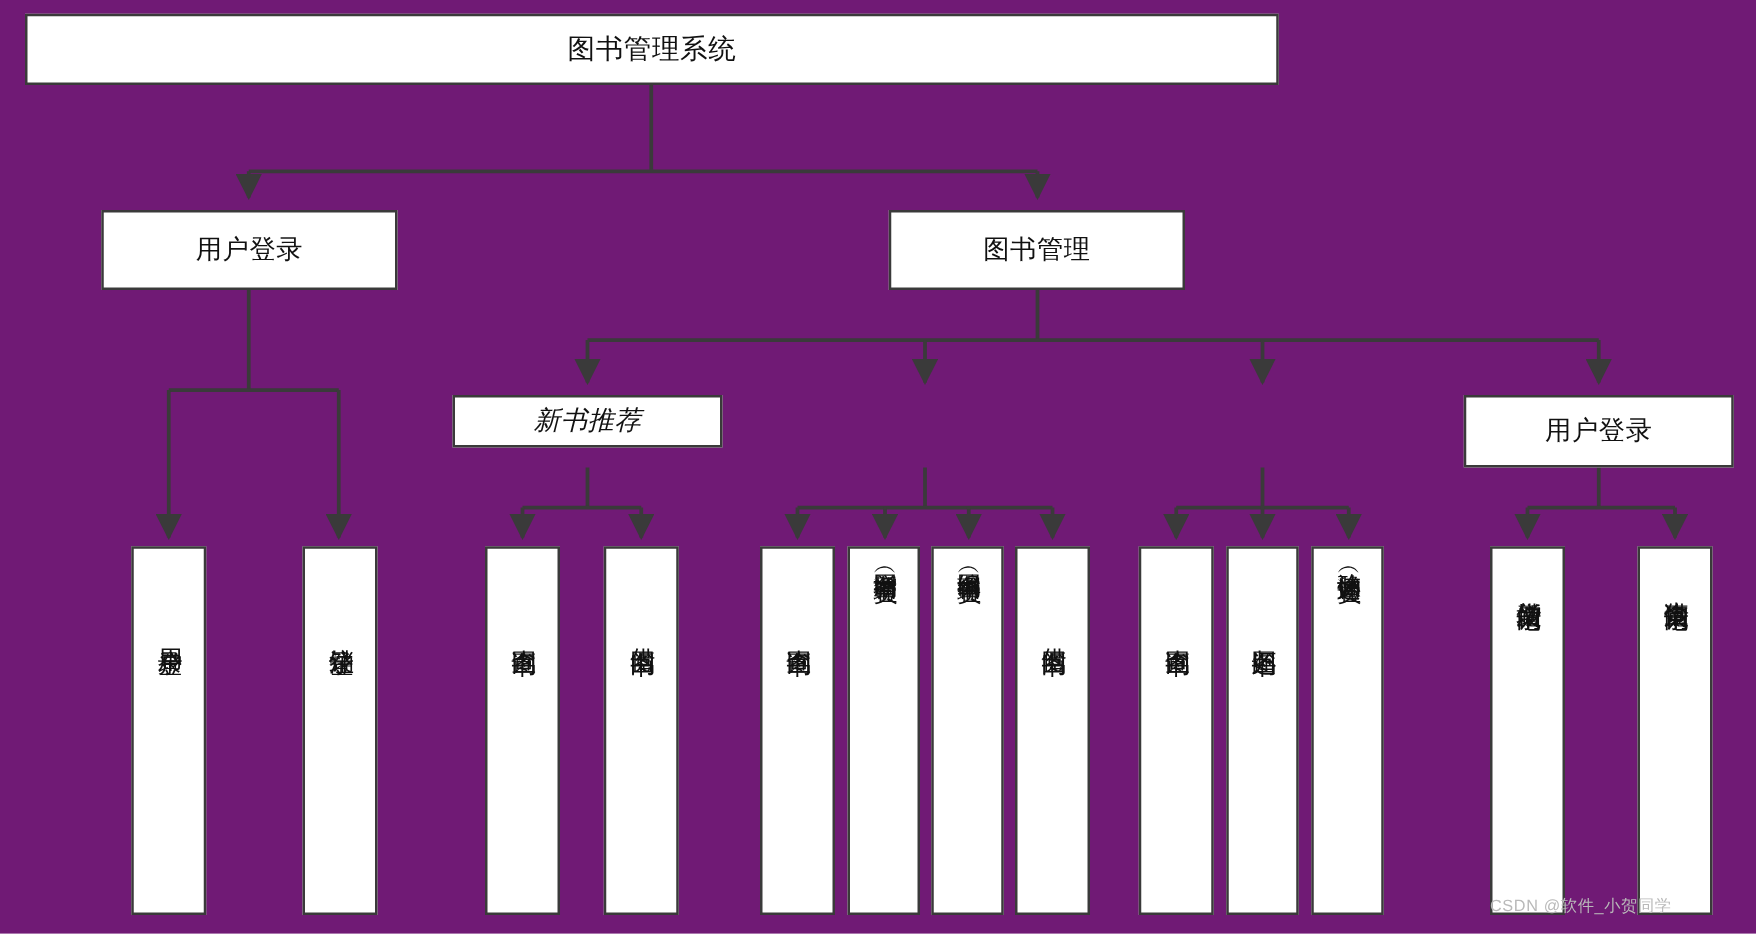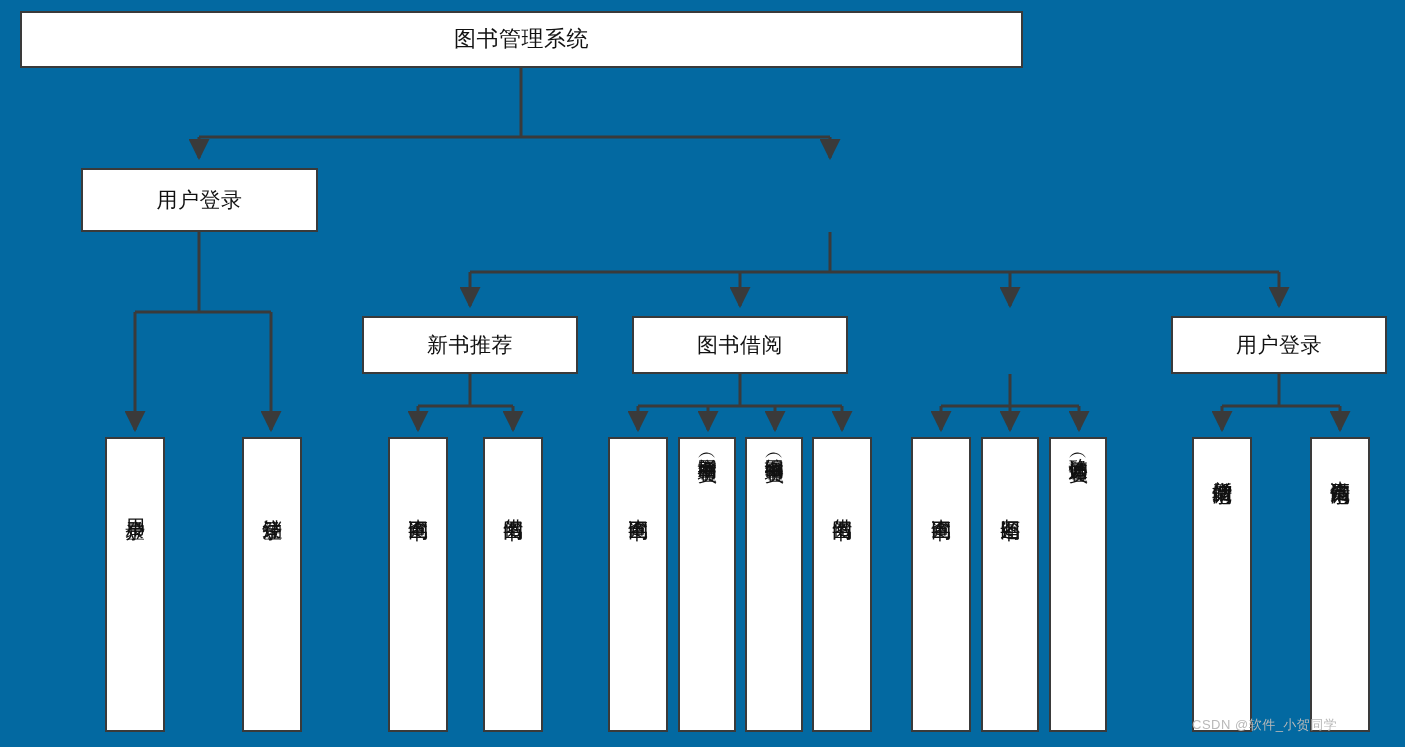--- a/index.html
+++ b/index.html
@@ -8,21 +8,21 @@
     padding: 0;
     background: #ffffff;
   }
   body {
     font-family: "Liberation Sans", "DejaVu Sans", sans-serif;
   }
   #canvas {
     position: relative;
     width: 1405px;
     height: 747px;
-    background: #0369a1;
+    background: #701a75;
     overflow: hidden;
   }
   #edges {
     position: absolute;
     left: 0;
     top: 0;
     width: 1405px;
     height: 747px;
     pointer-events: none;
   }
@@ -128,26 +128,26 @@
     </g>
   </svg>
 
   <div class="node h root" style="left:20px; top:11px; width:1003px; height:57px;">
     <span class="label">图书管理系统</span>
   </div>
 
   <div class="node h" style="left:81px; top:168px; width:237px; height:64px;">
     <span class="label">用户登录</span>
   </div>
+  <div class="node h" style="left:711px; top:168px; width:237px; height:64px;">
+    <span class="label">图书管理</span>
+  </div>
 
-  <div class="node h" style="left:362px; top:316px; width:216px; height:58px;">
+  <div class="node h" style="left:362px; top:316px; width:216px; height:42px;font-style:italic;">
     <span class="label">新书推荐</span>
-  </div>
-  <div class="node h" style="left:632px; top:316px; width:216px; height:58px;">
-    <span class="label">图书借阅</span>
   </div>
   <div class="node h" style="left:1171px; top:316px; width:216px; height:58px;">
     <span class="label">用户登录</span>
   </div>
 
   <div class="node v" style="left:105px; top:437px; width:60px; height:295px; padding-top:64px;">
     <span class="label">用户登录</span>
   </div>
   <div class="node v" style="left:242px; top:437px; width:60px; height:295px; padding-top:64px;">
     <span class="label">注销登录</span>

